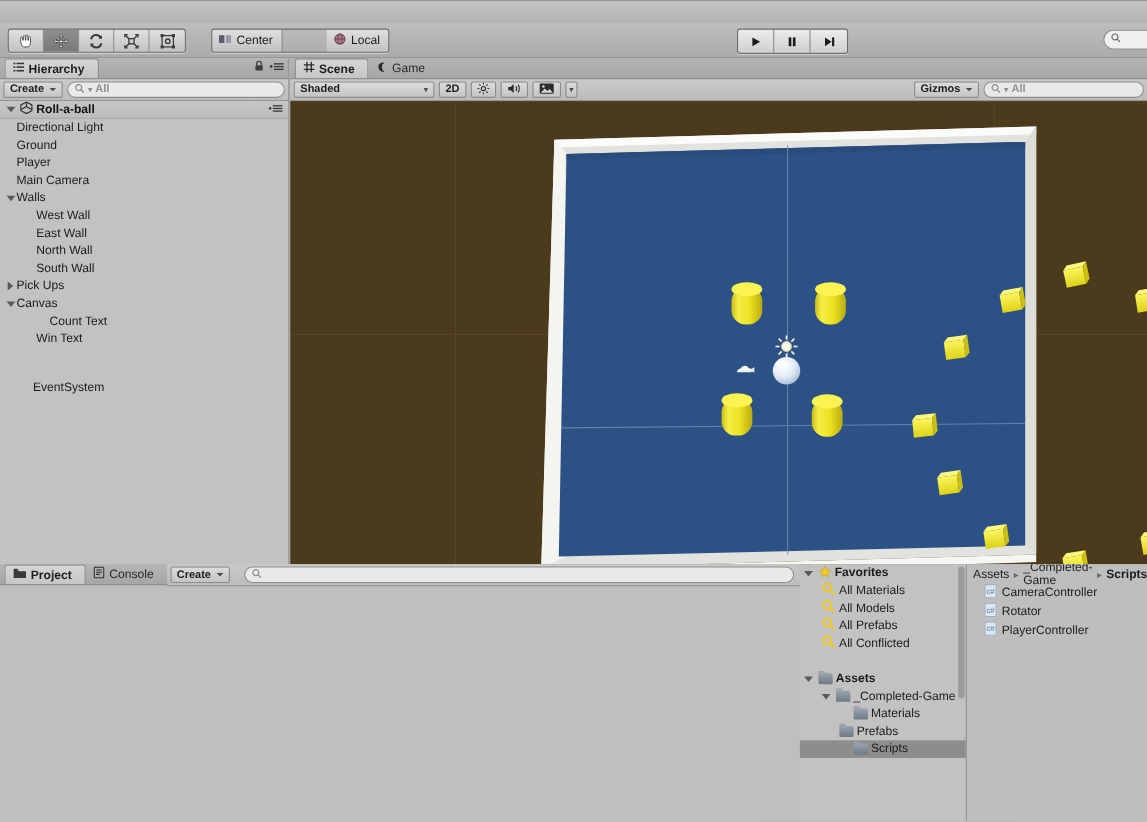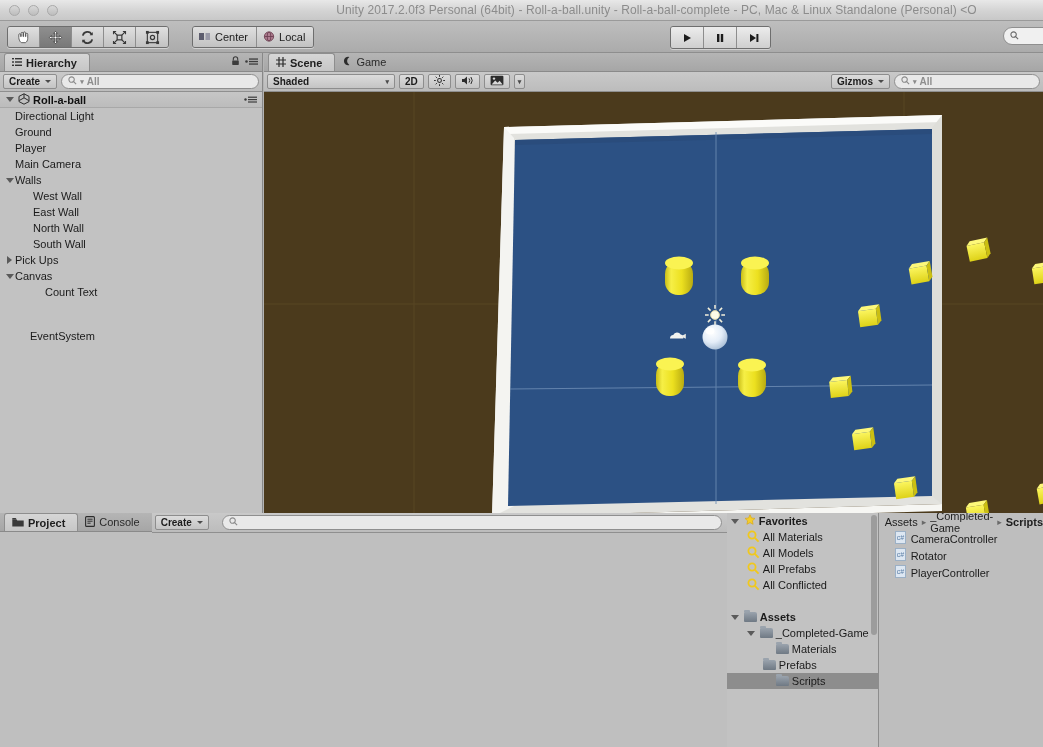--- a/index.html
+++ b/index.html
@@ -46,21 +46,21 @@
     border-right: 1px solid #8d8d8d;
     display: flex; align-items: center; justify-content: center;
     cursor: default;
   }
   .tbtn:last-child { border-right: none; }
   .tbtn.sel { background: linear-gradient(to bottom,#8f8f8f,#787878); }
   .tbtn svg { display: block; }
 
   .pivgroup { position: absolute; left: 192px; top: 5px; display: flex;
               border: 1px solid #6e6e6e; border-radius: 3px; overflow: hidden;
-              box-shadow: 0 1px 0 rgba(255,255,255,0.45); }
+              box-shadow: 0 1px 0 rgba(255,255,255,0.45); gap: 40px; }
   .pbtn {
     height: 20px; padding: 0 8px 0 6px;
     background: linear-gradient(to bottom,#e0e0e0,#c2c2c2);
     border-right: 1px solid #8d8d8d;
     display: flex; align-items: center; gap: 4px;
     font-size: 11px; color: #1c1c1c; cursor: default;
   }
   .pbtn:last-child { border-right: none; }
 
   .playgroup { position: absolute; left: 670px; top: 5px; display: flex;
@@ -178,28 +178,20 @@
                background: #9c9c9c; border-radius: 3px; }
 
   .bottom-strip { height: 18px; background: linear-gradient(to bottom,#c4c4c4,#b6b6b6);
                   border-top: 1px solid #9a9a9a; }
 </style>
 </head>
 <body>
 
 <div class="app">
 
-  <div class="titlebar">
-    <div class="traffic">
-      <div class="dot"></div>
-      <div class="dot"></div>
-      <div class="dot"></div>
-    </div>
-    <div class="title-text">Unity 2017.2.0f3 Personal (64bit) - Roll-a-ball.unity - Roll-a-ball-complete - PC, Mac &amp; Linux Standalone (Personal) &lt;O</div>
-  </div>
 
   <div class="toolbar">
 
     <div class="btngroup" style="left:7px;">
       <div class="tbtn">
         <svg width="15" height="15" viewBox="0 0 16 16">
             <path d="M5 13c-1-1-2-3-2-5V5a1 1 0 012 0v2h.5V3.5a1 1 0 012 0V7H8V3a1 1 0 012 0v4h.5V4.5a1 1 0 012 0V9c0 2-1 4-2.5 4.5H6z" fill="#fff" stroke="#4a4a4a" stroke-width="0.9"></path>
           </svg>
       </div>
       <div class="tbtn sel">
@@ -395,20 +387,24 @@
             <span class="tri right"></span>
             <span>Pick Ups</span>
           </div>
           <div class="hier-row" style="padding-left: 4px;">
             <span class="tri down"></span>
             <span>Canvas</span>
           </div>
           <div class="hier-row" style="padding-left: 22px; margin-left: 12px;">
             <span class="tri none"></span>
             <span>Count Text</span>
+          </div>
+          <div class="hier-row" style="padding-left: 22px;">
+            <span class="tri none"></span>
+            <span>Win Text</span>
           </div>
           <div class="hier-row" style="padding-left: 19px; margin-top: 28px;">
             <span class="tri none"></span>
             <span>EventSystem</span>
           </div>
         </div>
     </div>
   </div>
 
   <div class="scene-panel">

